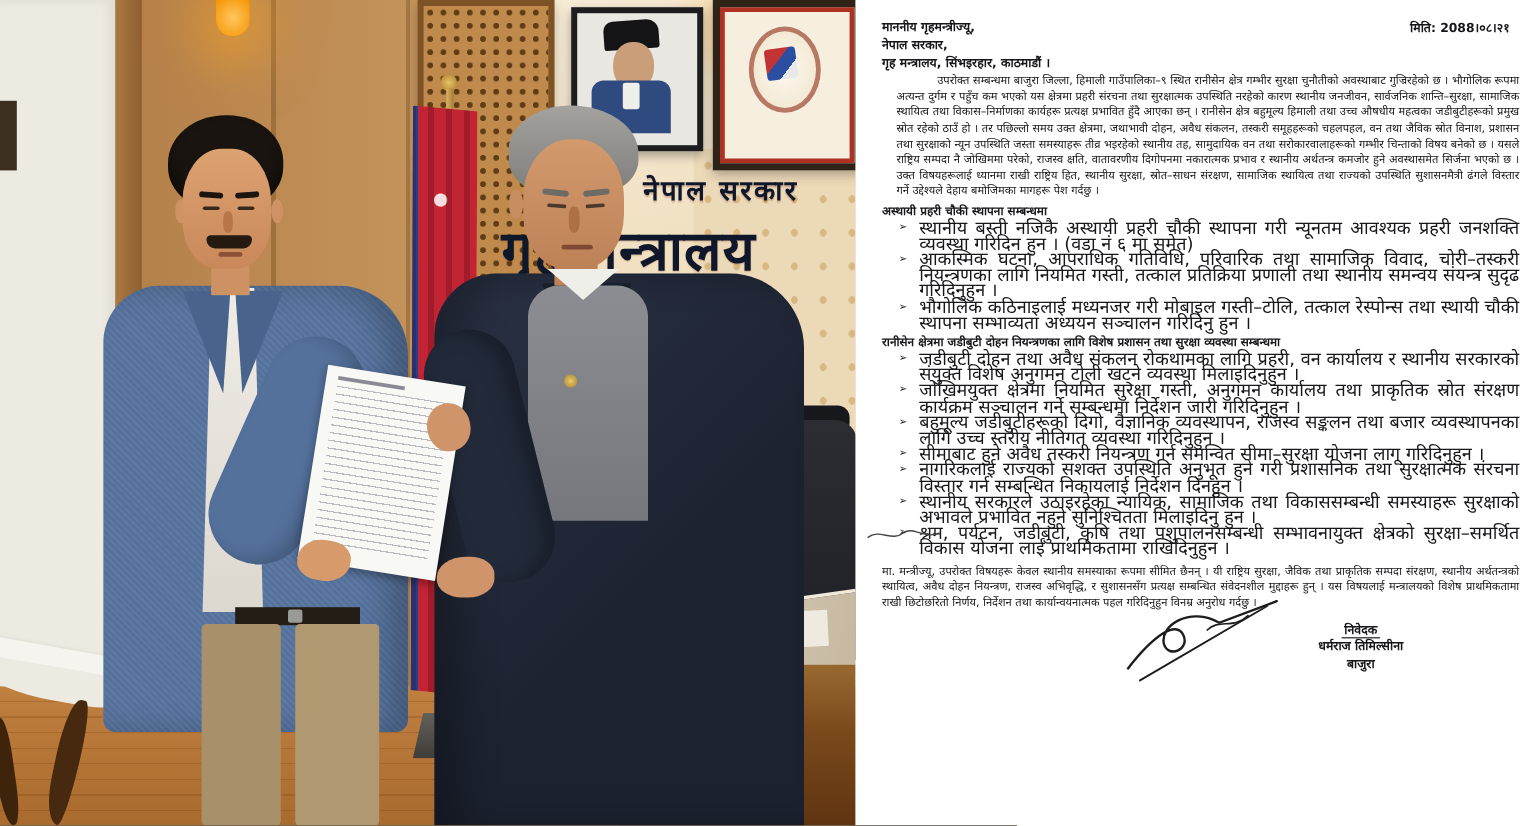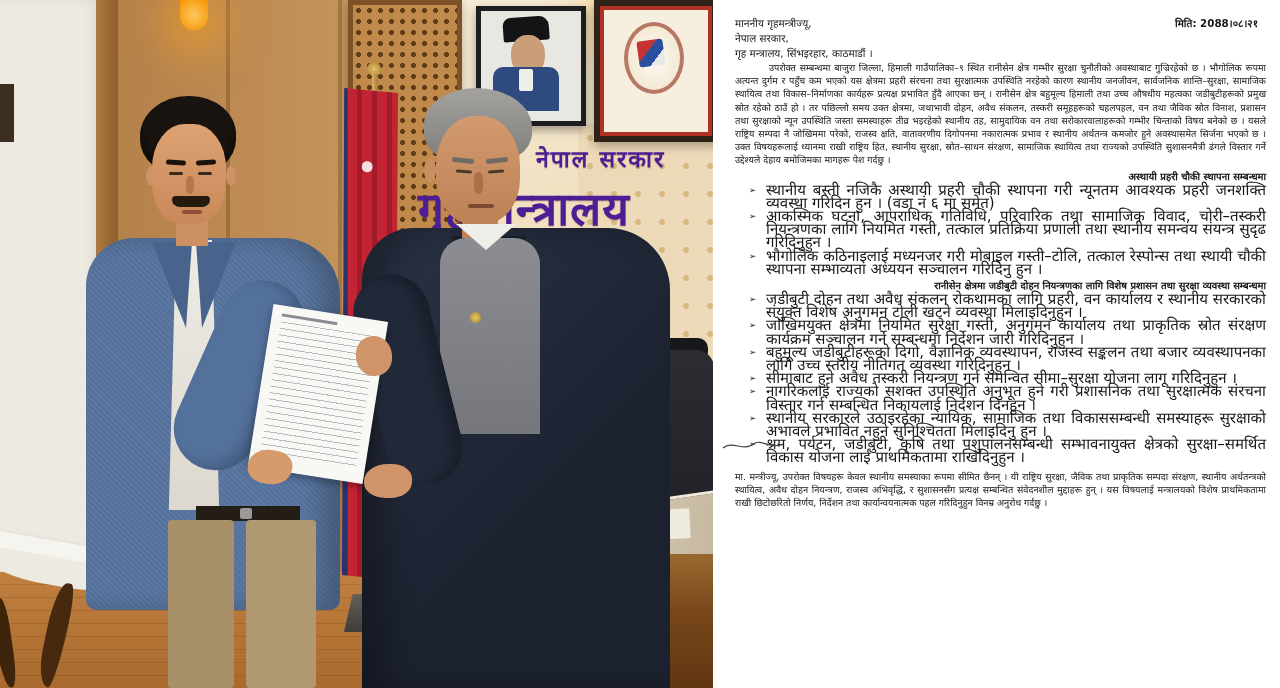--- a/index.html
+++ b/index.html
@@ -37,21 +37,21 @@
   .pt-vest{left:12px;top:56px;width:66px;height:44px;background:#2f4a7e;border-radius:10px 10px 0 0;}
   .pt-shirt{left:38px;top:58px;width:14px;height:22px;background:#eeeeea;border-radius:2px;}
 
   .emblem{left:594px;top:0;width:112px;height:130px;border:6px solid #2f2318;background:#f6efdf;
           box-shadow:inset 0 0 0 4px #ae3124,0 4px 9px rgba(0,0,0,.3);}
   .em-wreath{left:24px;top:16px;width:52px;height:64px;border:4px solid rgba(150,60,40,.65);border-radius:50%;
              background:radial-gradient(#fdfaf2,#efe2c8);}
   .em-core{left:38px;top:34px;width:26px;height:26px;transform:rotate(-8deg);border-radius:3px;
            background:linear-gradient(135deg,#c23333 0 40%,#2b4fa0 40% 70%,#e8e8e8 70%);}
 
-  .walltext{color:#4c1d95;font-weight:bold;white-space:nowrap;text-shadow:0 1px 1px rgba(120,40,20,.25);}
+  .walltext{color:#0f172a;font-weight:bold;white-space:nowrap;text-shadow:0 1px 1px rgba(120,40,20,.25);}
   .walltext-top{left:536px;top:142px;font-size:23px;letter-spacing:2px;}
   .walltext-main{left:418px;top:176px;font-size:46px;letter-spacing:1px;}
 
   .floor{left:0;top:572px;width:713px;height:116px;
          background:repeating-linear-gradient(180deg,rgba(120,60,15,0) 0 12px,rgba(120,60,15,.25) 12px 13px),
                     linear-gradient(180deg,#c08040,#a96a2e);}
 
   .bench-top{left:-10px;top:540px;width:120px;height:20px;background:#f6f4ee;transform:rotate(10deg);
              box-shadow:0 3px 6px rgba(0,0,0,.25);}
   .bench-apron{left:-10px;top:556px;width:114px;height:28px;background:#edeae1;transform:rotate(10deg);
@@ -153,27 +153,27 @@
   .doc-lines{left:10px;top:16px;right:9px;bottom:14px;
              background:repeating-linear-gradient(180deg,#a9aab2 0 1px,rgba(0,0,0,0) 1px 6.5px);opacity:.8;}
   .om-handT{left:356px;top:336px;width:36px;height:40px;background:#cf946a;border-radius:48%;transform:rotate(-10deg);}
   .om-handB{left:364px;top:464px;width:48px;height:34px;background:#cf946a;border-radius:50% 42% 46% 44%;}
   .ym-hand{left:248px;top:450px;width:44px;height:34px;background:#d79a6a;border-radius:50% 40% 50% 40%;transform:rotate(10deg);}
 
   
   #letter{left:713px;top:0;width:567px;height:688px;background:#fff;color:#17171a;
           padding:16px 14px 0 22px;box-sizing:border-box;}
   .lh-row{display:flex;justify-content:space-between;align-items:flex-start;}
-  .addr div{font-weight:normal;font-size:10.3px;line-height:15px;}
+  .addr div{font-weight:bold;font-size:10.3px;line-height:15px;}
   .ldate{font-weight:bold;font-size:10.3px;margin-right:8px;}
   .subject{font-weight:bold;font-size:10.6px;line-height:15.5px;text-align:center;
            margin:12px 20px 8px 26px;}
   .bodytext{font-size:9.3px;line-height:13.2px;text-align:justify;margin:0;}
-  .opening{text-indent:34px;margin-bottom:3px;}
-  .sec-h{font-weight:bold;font-size:9.9px;line-height:14px;margin-top:3px;text-align:right;}
+  .opening{text-indent:34px;margin-bottom:3px;margin-left:12px;}
+  .sec-h{font-weight:bold;font-size:9.9px;line-height:14px;margin-top:3px;}
   .bullet{display:flex;margin-left:14px;}
   .bm{width:17px;flex:none;font-size:8.5px;line-height:13.2px;}
   .bt{flex:1;font-size:15px;line-height:13.2px;text-align:justify;}
   .closing{margin-top:5px;position:relative;}
   .margin-mark{left:8px;top:438px;}
   .sig{position:relative;width:160px;margin:4px 52px 0 auto;text-align:center;}
   .sig-label{display:inline-block;font-weight:bold;font-size:10.3px;border-bottom:1px solid #222;padding:0 2px;}
   .sig-name{font-weight:bold;font-size:10.3px;line-height:15px;}
   .sig-place{font-weight:bold;font-size:10.3px;line-height:15px;}
   .scribble{position:absolute;left:-118px;top:-18px;}
@@ -348,14 +348,24 @@
         <span class="bt">श्रम, पर्यटन, जडीबुटी, कृषि तथा पशुपालनसम्बन्धी सम्भावनायुक्त क्षेत्रको सुरक्षा–समर्थित विकास योजना लाई प्राथमिकतामा राखिदिनुहुन ।</span>
       </div>
     </div>
 
     <svg class="abs margin-mark" width="64" height="16" viewBox="0 0 64 16">
       <path d="M2 10 C12 2 22 14 32 6 C40 0 50 12 62 6" fill="none" stroke="#444" stroke-width="1.2"></path>
     </svg>
 
     <p class="bodytext closing">मा. मन्त्रीज्यू, उपरोक्त विषयहरू केवल स्थानीय समस्याका रूपमा सीमित छैनन् । यी राष्ट्रिय सुरक्षा, जैविक तथा प्राकृतिक सम्पदा संरक्षण, स्थानीय अर्थतन्त्रको स्थायित्व, अवैध दोहन नियन्त्रण, राजस्व अभिवृद्धि, र सुशासनसँग प्रत्यक्ष सम्बन्धित संवेदनशील मुद्दाहरू हुन् । यस विषयलाई मन्त्रालयको विशेष प्राथमिकतामा राखी छिटोछरितो निर्णय, निर्देशन तथा कार्यान्वयनात्मक पहल गरिदिनुहुन विनम्र अनुरोध गर्दछु ।</p>
 
+    <div class="sig">
+      <svg class="scribble" width="150" height="78" viewBox="0 0 150 78">
+        <path d="M4 62 C26 34 44 22 50 34 C56 46 38 54 34 42 C30 26 56 10 80 24 L128 6" fill="none" stroke="#1d1d1d" stroke-width="2" stroke-linecap="round"></path>
+        <path d="M14 72 L120 10" fill="none" stroke="#1d1d1d" stroke-width="1.6" stroke-linecap="round"></path>
+        <path d="M70 30 C80 20 92 30 104 18" fill="none" stroke="#1d1d1d" stroke-width="1.4" stroke-linecap="round"></path>
+      </svg>
+      <div><span class="sig-label">निवेदक</span></div>
+      <div class="sig-name">धर्मराज तिमिल्सीना</div>
+      <div class="sig-place">बाजुरा</div>
+    </div>
   </div>
 </div>
 
 </body></html>

